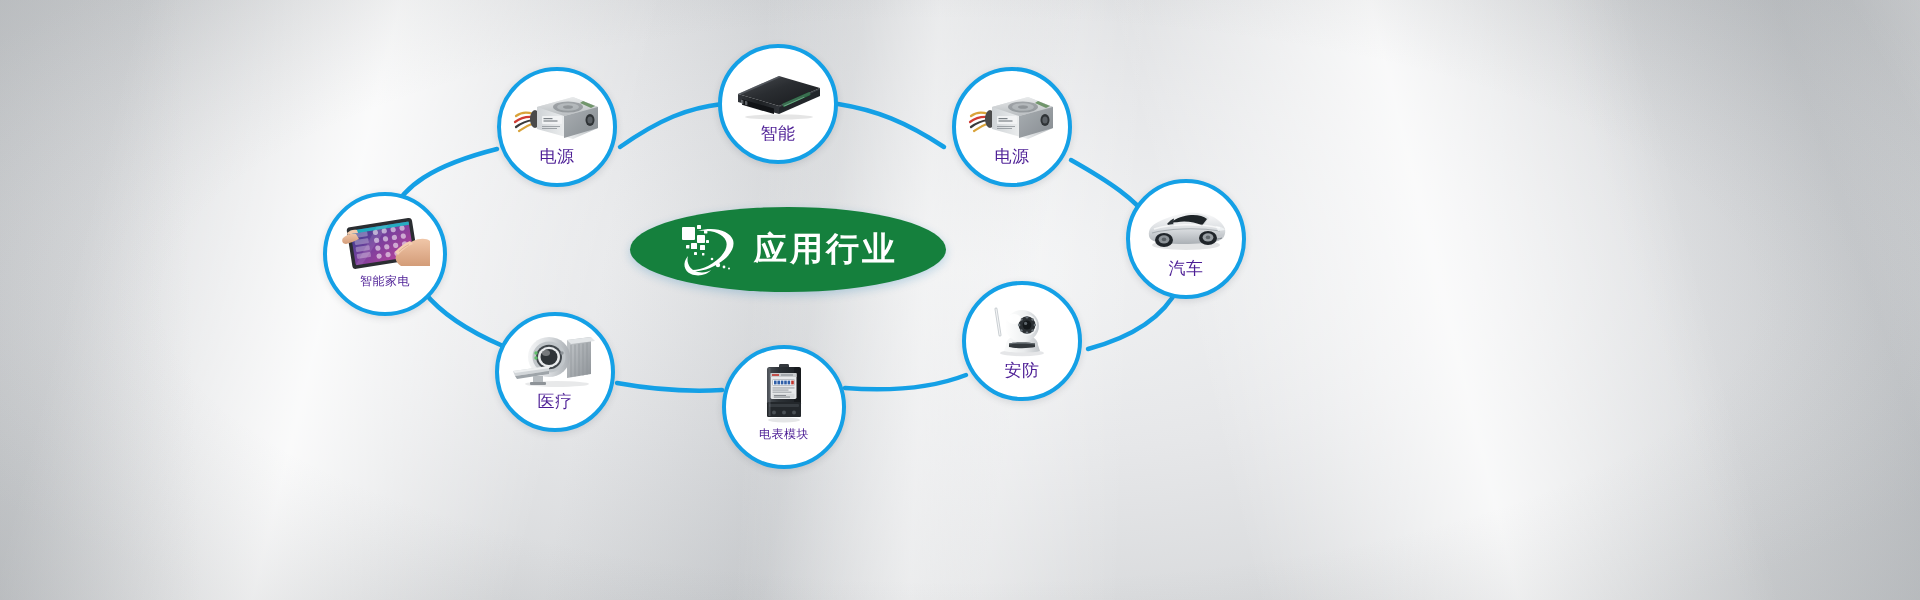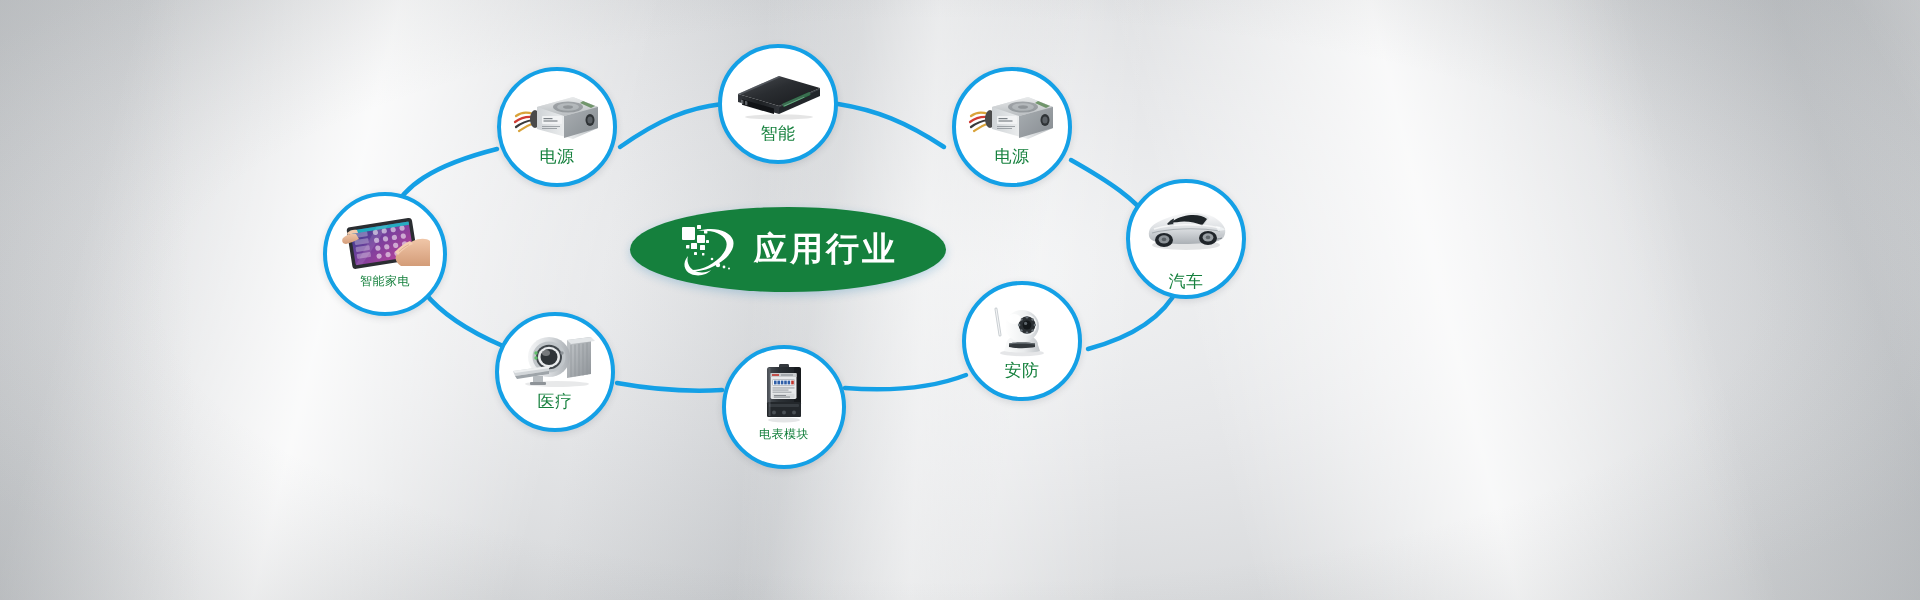--- a/index.html
+++ b/index.html
@@ -67,21 +67,21 @@
     box-shadow:0 2px 7px rgba(60,70,80,.16);
   }
   .node .art{
     width:92px; height:62px;
     margin-top:12px;
     position:relative;
   }
   .node .lbl{
     font-size:17px;
     line-height:19px;
-    color:#15803d;
+    color:#4c1d95;
     letter-spacing:.5px;
     white-space:nowrap;
     margin-top:2px;
     font-family:Liberation Serif, serif;
   }
   .node.n-wide{ width:124px; height:124px; }
   .node.n-wide .lbl{ font-size:12px; }
 
   
   #badge{
@@ -271,21 +271,21 @@
             <rect x="31" y="45" width="15" height="1"></rect>
         </g>
         <ellipse cx="79" cy="37" rx="4.5" ry="6" fill="#2f3336"></ellipse>
         <ellipse cx="79" cy="37" rx="2.6" ry="3.6" fill="#5b6065"></ellipse>
         <path d="M72,18 L84,23 L80,25 L69,20 Z" fill="#4f7f46" opacity=".75"></path>
       </svg>
     </div>
     <div class="lbl">电源</div>
   </div>
 
-  <div class="node" style="left:1126px; top:179px;gap:13px;">
+  <div class="node" style="left:1126px; top:179px;">
     <div class="art">
       <svg viewBox="0 0 92 62">
         <defs>
           <linearGradient id="carBody" x1="0" y1="0" x2="0" y2="1">
             <stop offset="0" stop-color="#fbfbfc"></stop>
               <stop offset=".5" stop-color="#dcdfe2"></stop>
               <stop offset="1" stop-color="#abb0b5"></stop>
           </linearGradient>
           <linearGradient id="carRoof" x1="0" y1="0" x2="1" y2="1">
             <stop offset="0" stop-color="#ffffff"></stop>

